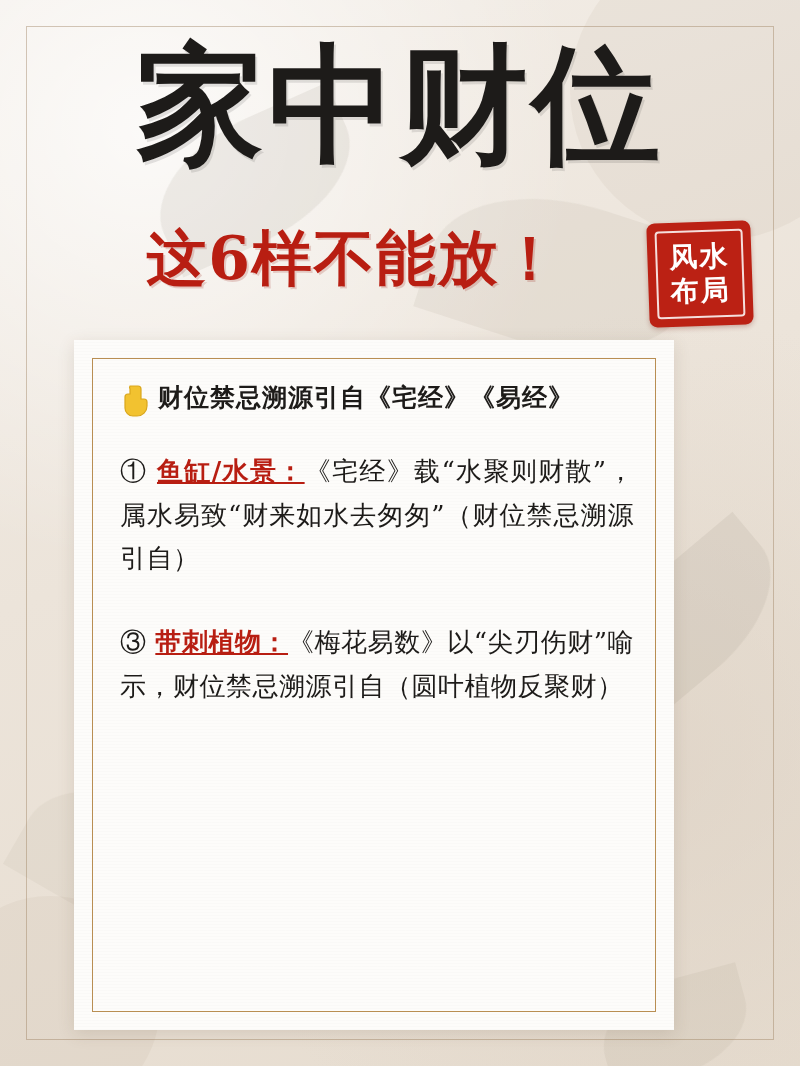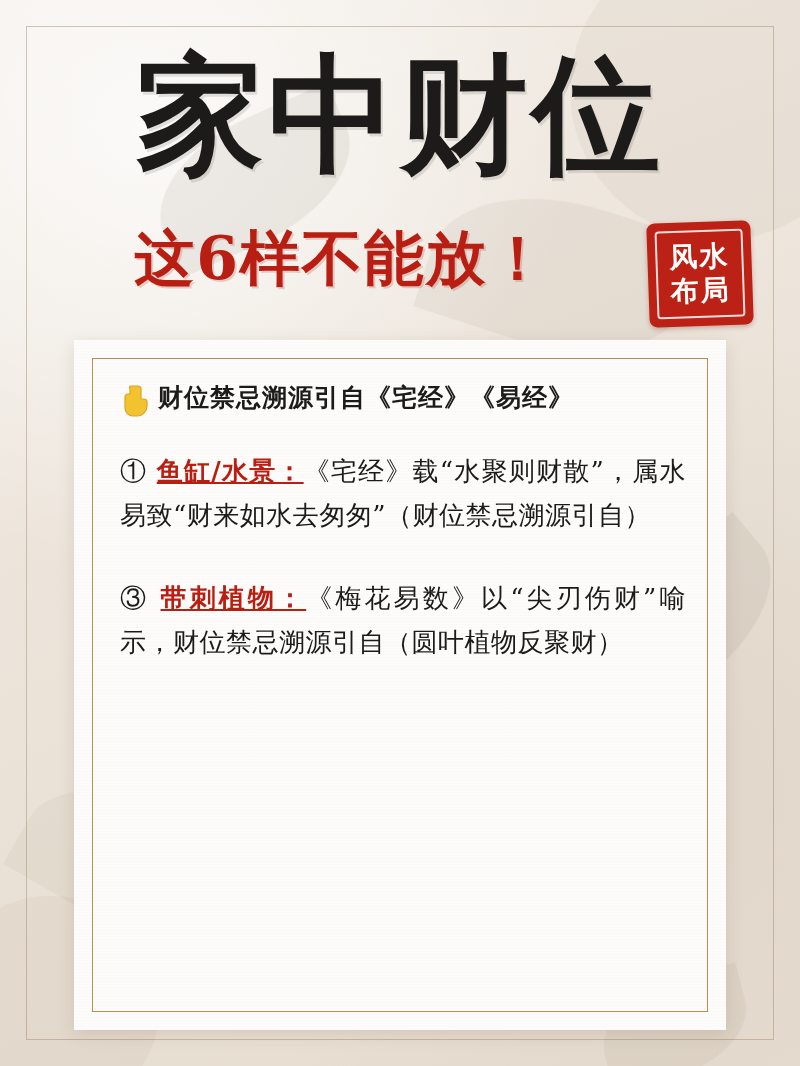--- a/index.html
+++ b/index.html
@@ -53,33 +53,33 @@
     pointer-events: none;
   }
 
   
   .headline {
     position: absolute;
     top: 48px;
     left: 0;
     width: 800px;
     text-align: center;
-    font-family: Liberation Sans, sans-serif;
+    font-family: Liberation Mono, monospace;
     font-weight: bold;
     font-size: 128px;
     line-height: 1.05;
     color: #1d1b19;
     letter-spacing: 4px;
     text-shadow: 2px 3px 0 rgba(0,0,0,0.10);
   }
 
   .subline-wrap {
     position: absolute;
     top: 228px;
-    left: 0;
+    left: 12px;
     width: 684px;
     display: flex;
     justify-content: center;
     align-items: center;
   }
   .subline {
     font-family: "DejaVu Serif", "Liberation Serif", serif;
     font-weight: bold;
     font-size: 60px;
     line-height: 1;
@@ -122,21 +122,21 @@
     font-size: 28px;
     letter-spacing: 2px;
     line-height: 1.15;
   }
 
   
   .card {
     position: absolute;
     top: 340px;
     left: 74px;
-    width: 652px;
+    width: 600px;
     height: 690px;
     background:
       repeating-linear-gradient(0deg, rgba(0,0,0,0.012) 0px, rgba(0,0,0,0.012) 1px, rgba(255,255,255,0) 1px, rgba(255,255,255,0) 3px),
       #fdfcfa;
     box-shadow: 0 4px 16px rgba(90,70,50,0.14);
   }
   .card-inner-border {
     position: absolute;
     top: 18px; left: 18px; right: 18px; bottom: 18px;
     border: 1.5px solid #b98e52;

